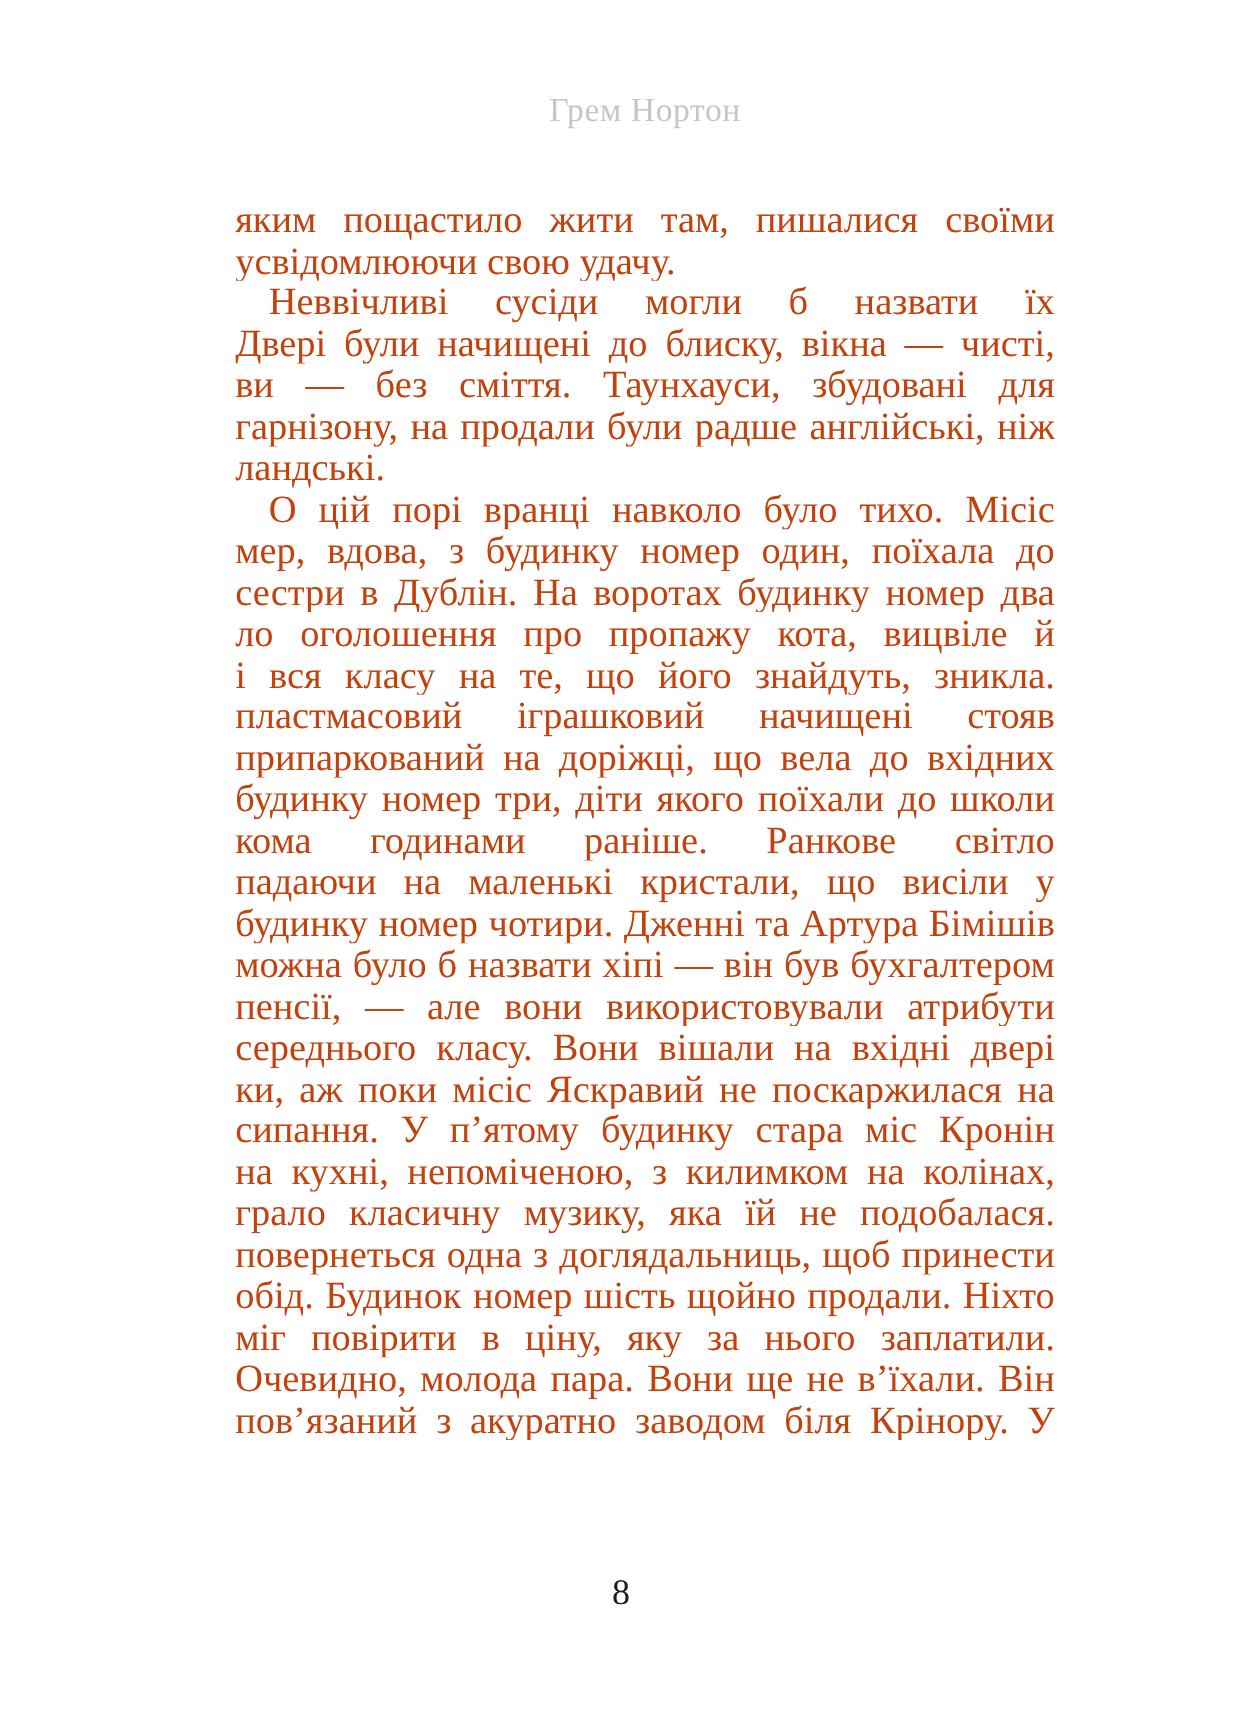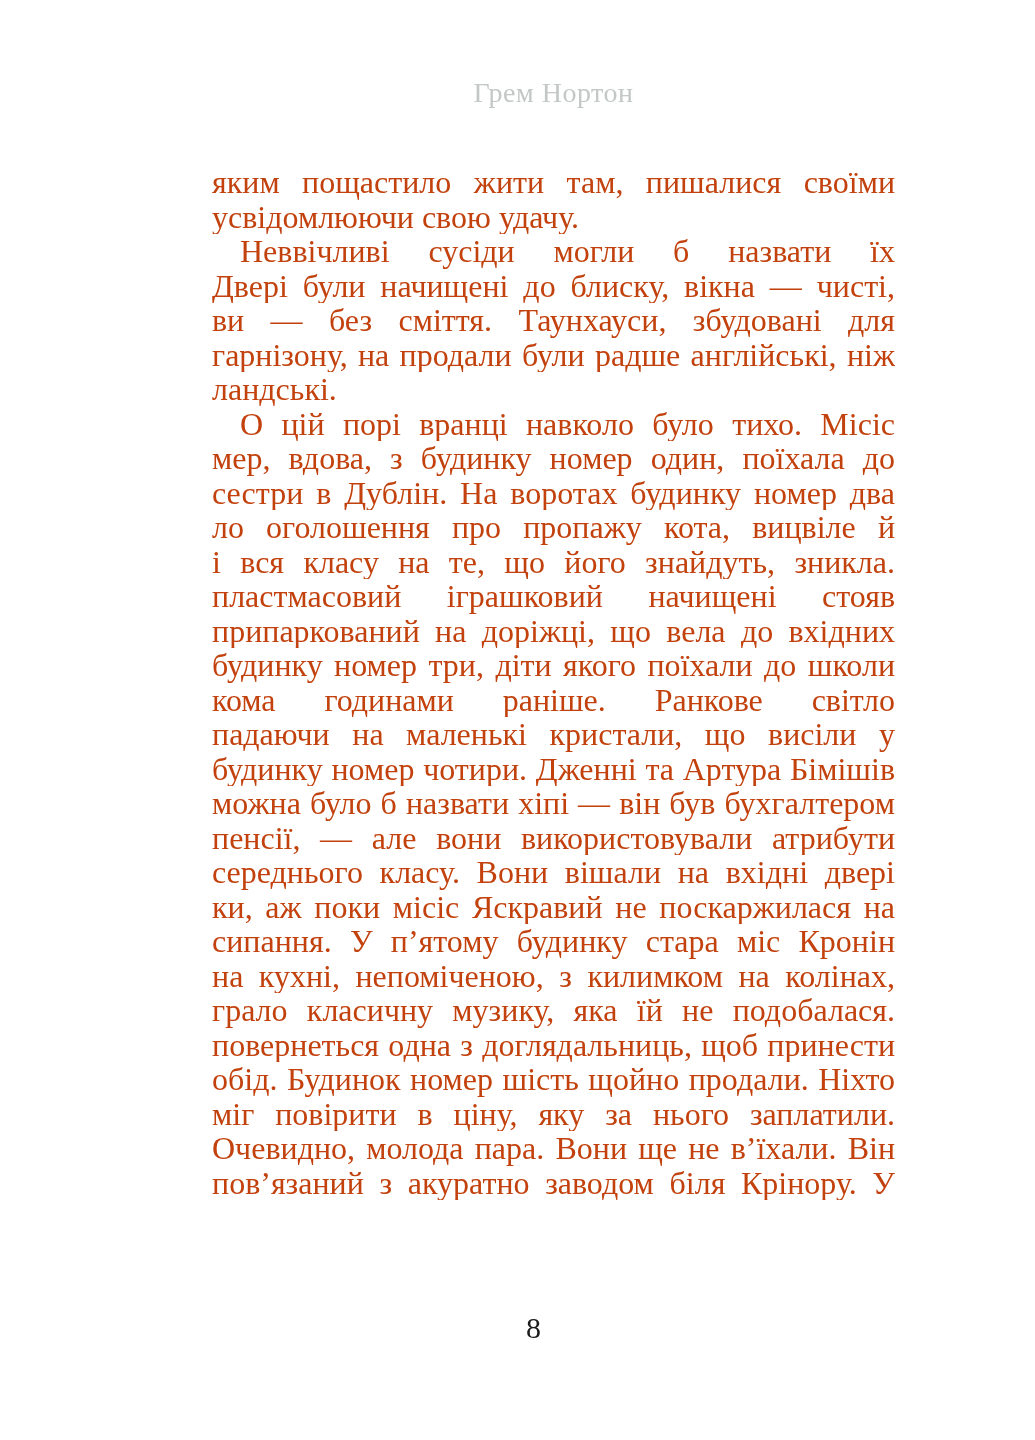--- a/index.html
+++ b/index.html
@@ -6,21 +6,20 @@
     margin: 0;
     padding: 0;
     background: #ffffff;
   }
   .page {
     position: relative;
     width: 946px;
     height: 1440px;
     background: #ffffff;
     overflow: hidden;
-    margin-left: 16px;
   }
   .running-header {
     position: absolute;
     left: 196px;
     top: 76px;
     width: 683px;
     text-align: center;
     font-family: "Liberation Serif", "DejaVu Serif", serif;
     font-size: 28px;
     line-height: 34px;

